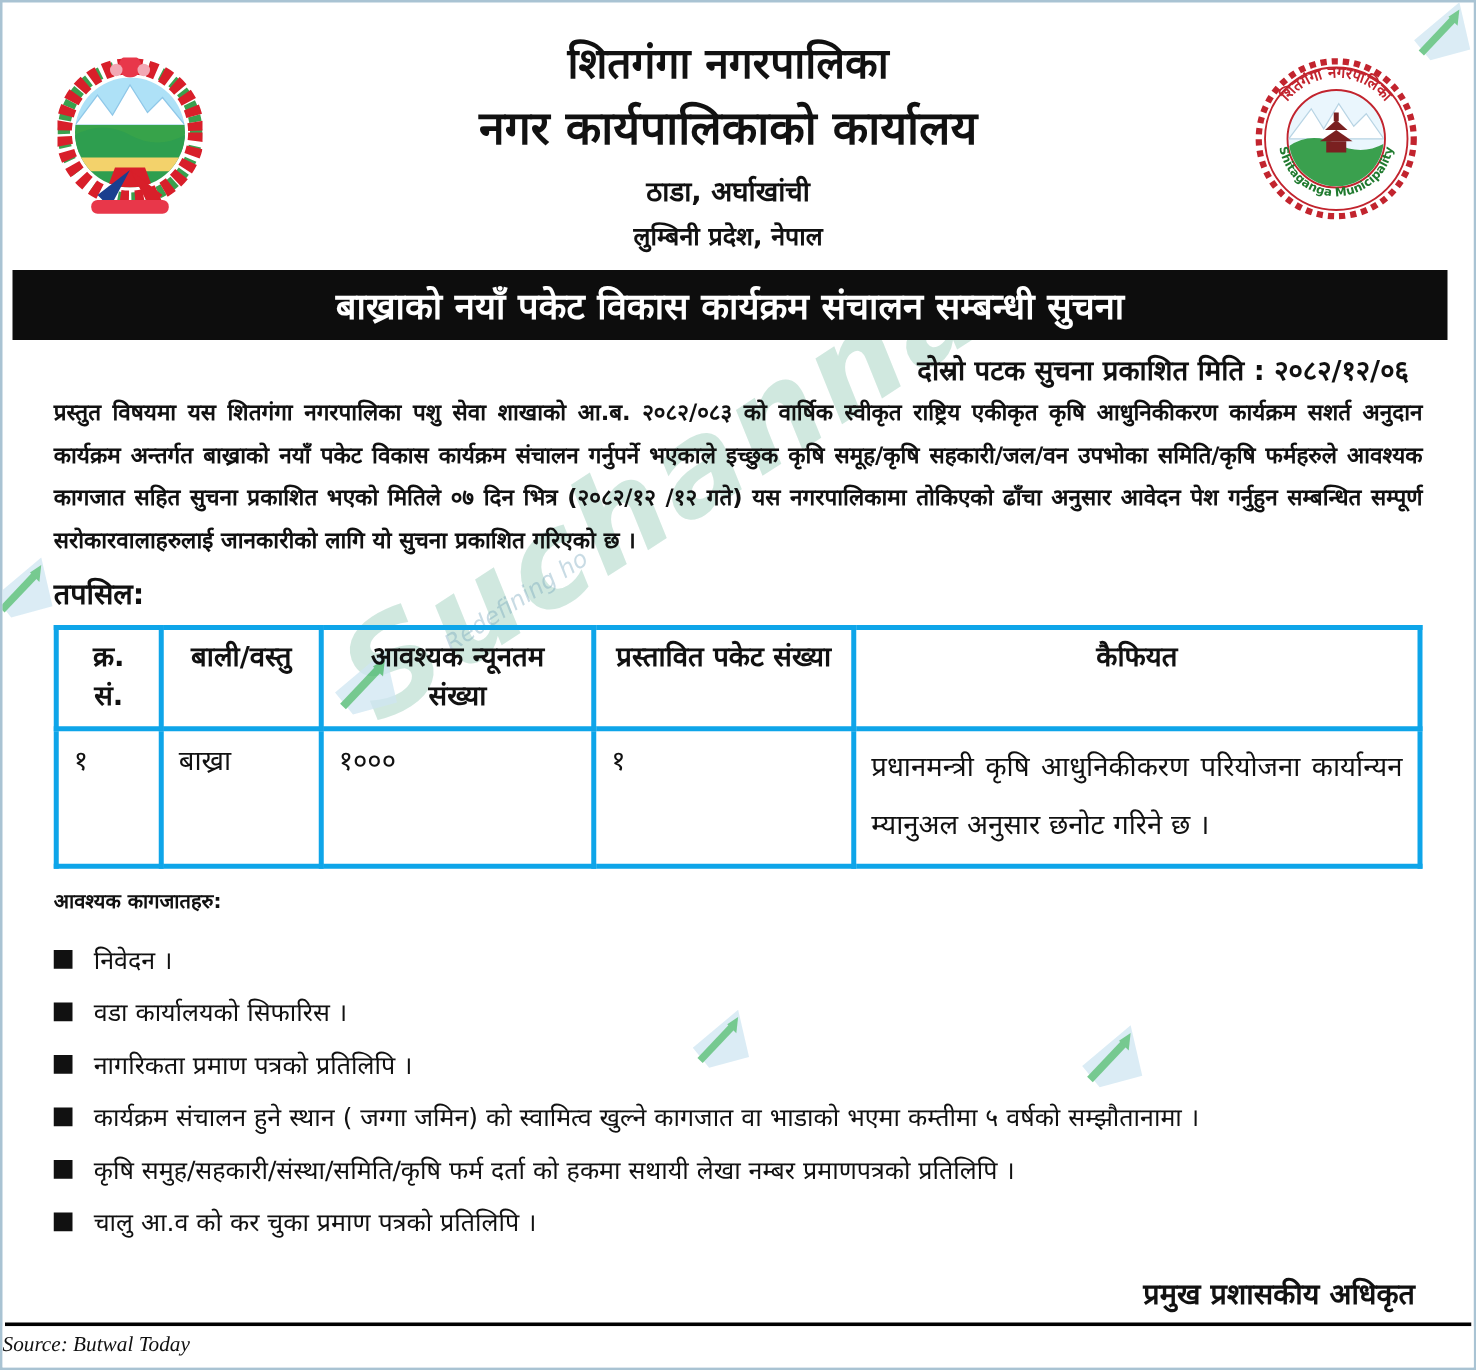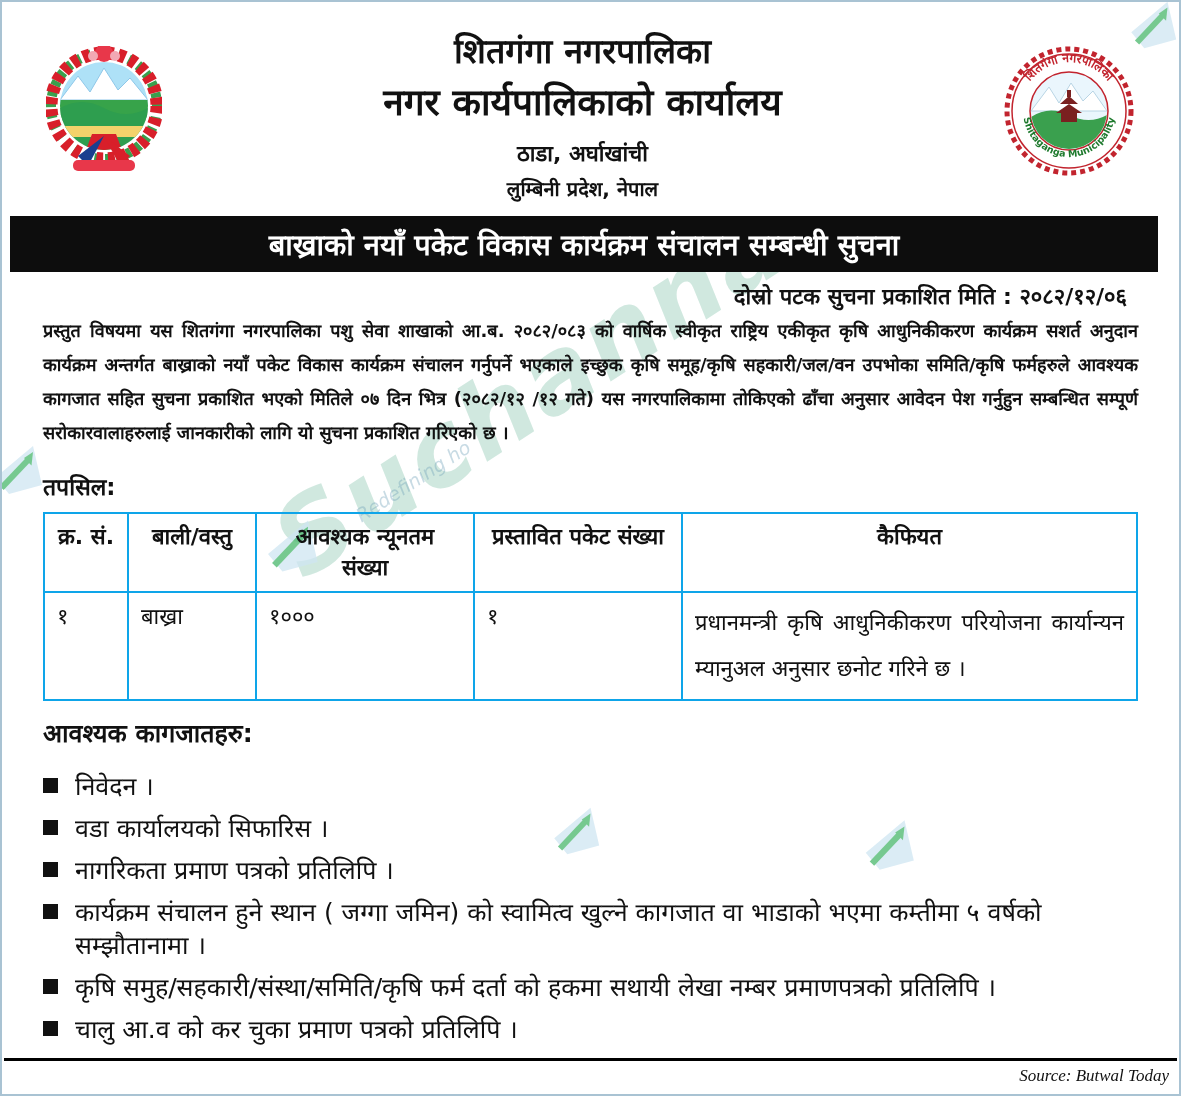--- a/index.html
+++ b/index.html
@@ -69,55 +69,54 @@
 
   .main { padding: 4px 41px 0 41px; }
 
   .body-text {
     font-size: 18px;
     line-height: 34px;
     text-align: justify;
     font-weight: 700;
   }
 
-  .tapasil { font-size: 23px; font-weight: bold; margin-top: 20px; }
+  .tapasil { font-size: 23px; font-weight: bold; margin-top: 8px; }
 
   .notice-table {
     width: 100%;
     border-collapse: collapse;
     margin-top: 10px;
   }
   .notice-table th, .notice-table td {
-    border: 2px solid #0ea5e9;
+    border: 4px solid #0ea5e9;
     font-size: 22px;
     padding: 7px 12px;
     vertical-align: top;
   }
   .notice-table th { text-align: center; font-weight: bold; line-height: 1.45; }
   .notice-table td { font-weight: 500; }
   .td-remark { text-align: justify; line-height: 46px; }
   .data-row td { height: 86px; }
 
-  .docs-heading { font-size: 25px; font-weight: bold; margin: 14px 0 21px 0; }
-
-  .doc-item { display: flex; gap: 17px; font-size: 25px; line-height: 33px; margin: 9px 0; font-weight: 500; }
+  .docs-heading { font-size: 16px; font-weight: bold; margin: 14px 0 21px 0; }
+
+  .doc-item { display: flex; gap: 17px; font-size: 20px; line-height: 33px; margin: 9px 0; font-weight: 500; }
   .bullet { flex: none; width: 15px; height: 15px; background: #111; margin-top: 8px; }
   .doc-item .txt { flex: 1; }
 
   .signature {
     text-align: right;
     font-size: 23px;
     font-weight: bold;
     padding: 14px 6px 0 0;
   }
 
   .footer { position: absolute; left: 0; right: 0; bottom: 0; z-index: 2; background: transparent; }
   .footer-rule { border-top: 3px solid #000; margin: 0 2px; }
   .source {
-    text-align: right;
     font-size: 17px;
     font-style: italic;
     font-family: "Liberation Serif", "DejaVu Serif", serif;
     padding: 5px 10px 8px 0;
     background: #fff;
   }
 </style>
 </head>
 <body>
 

